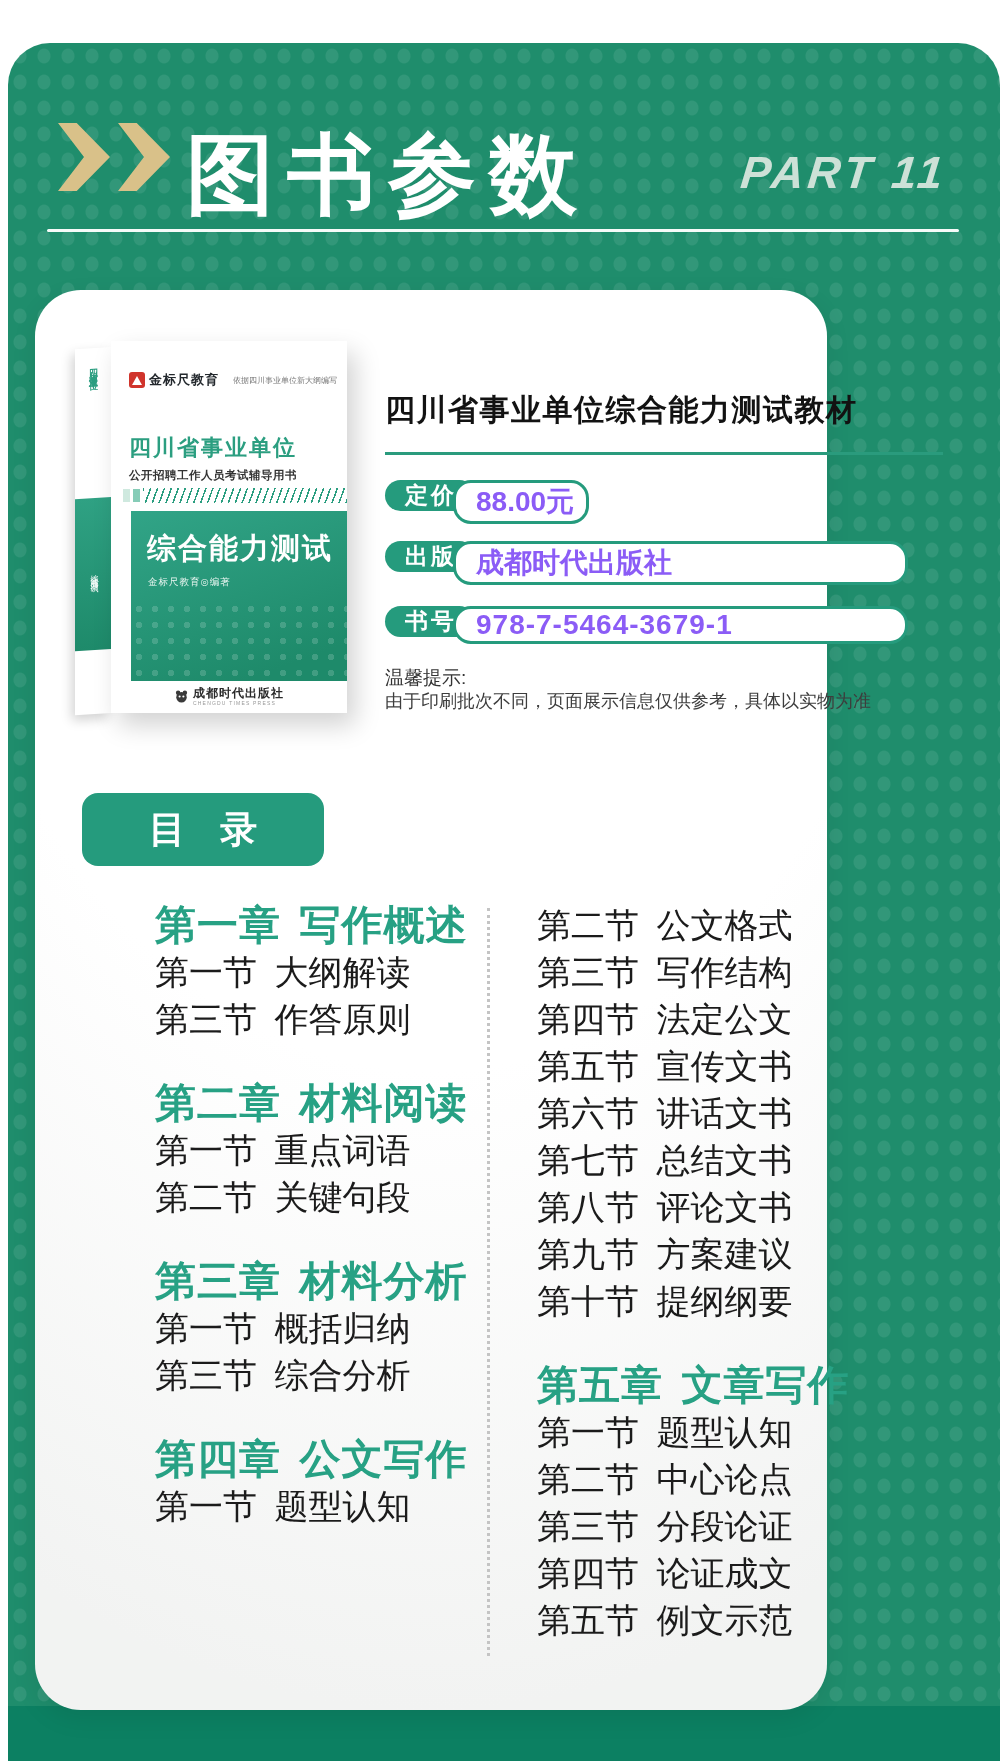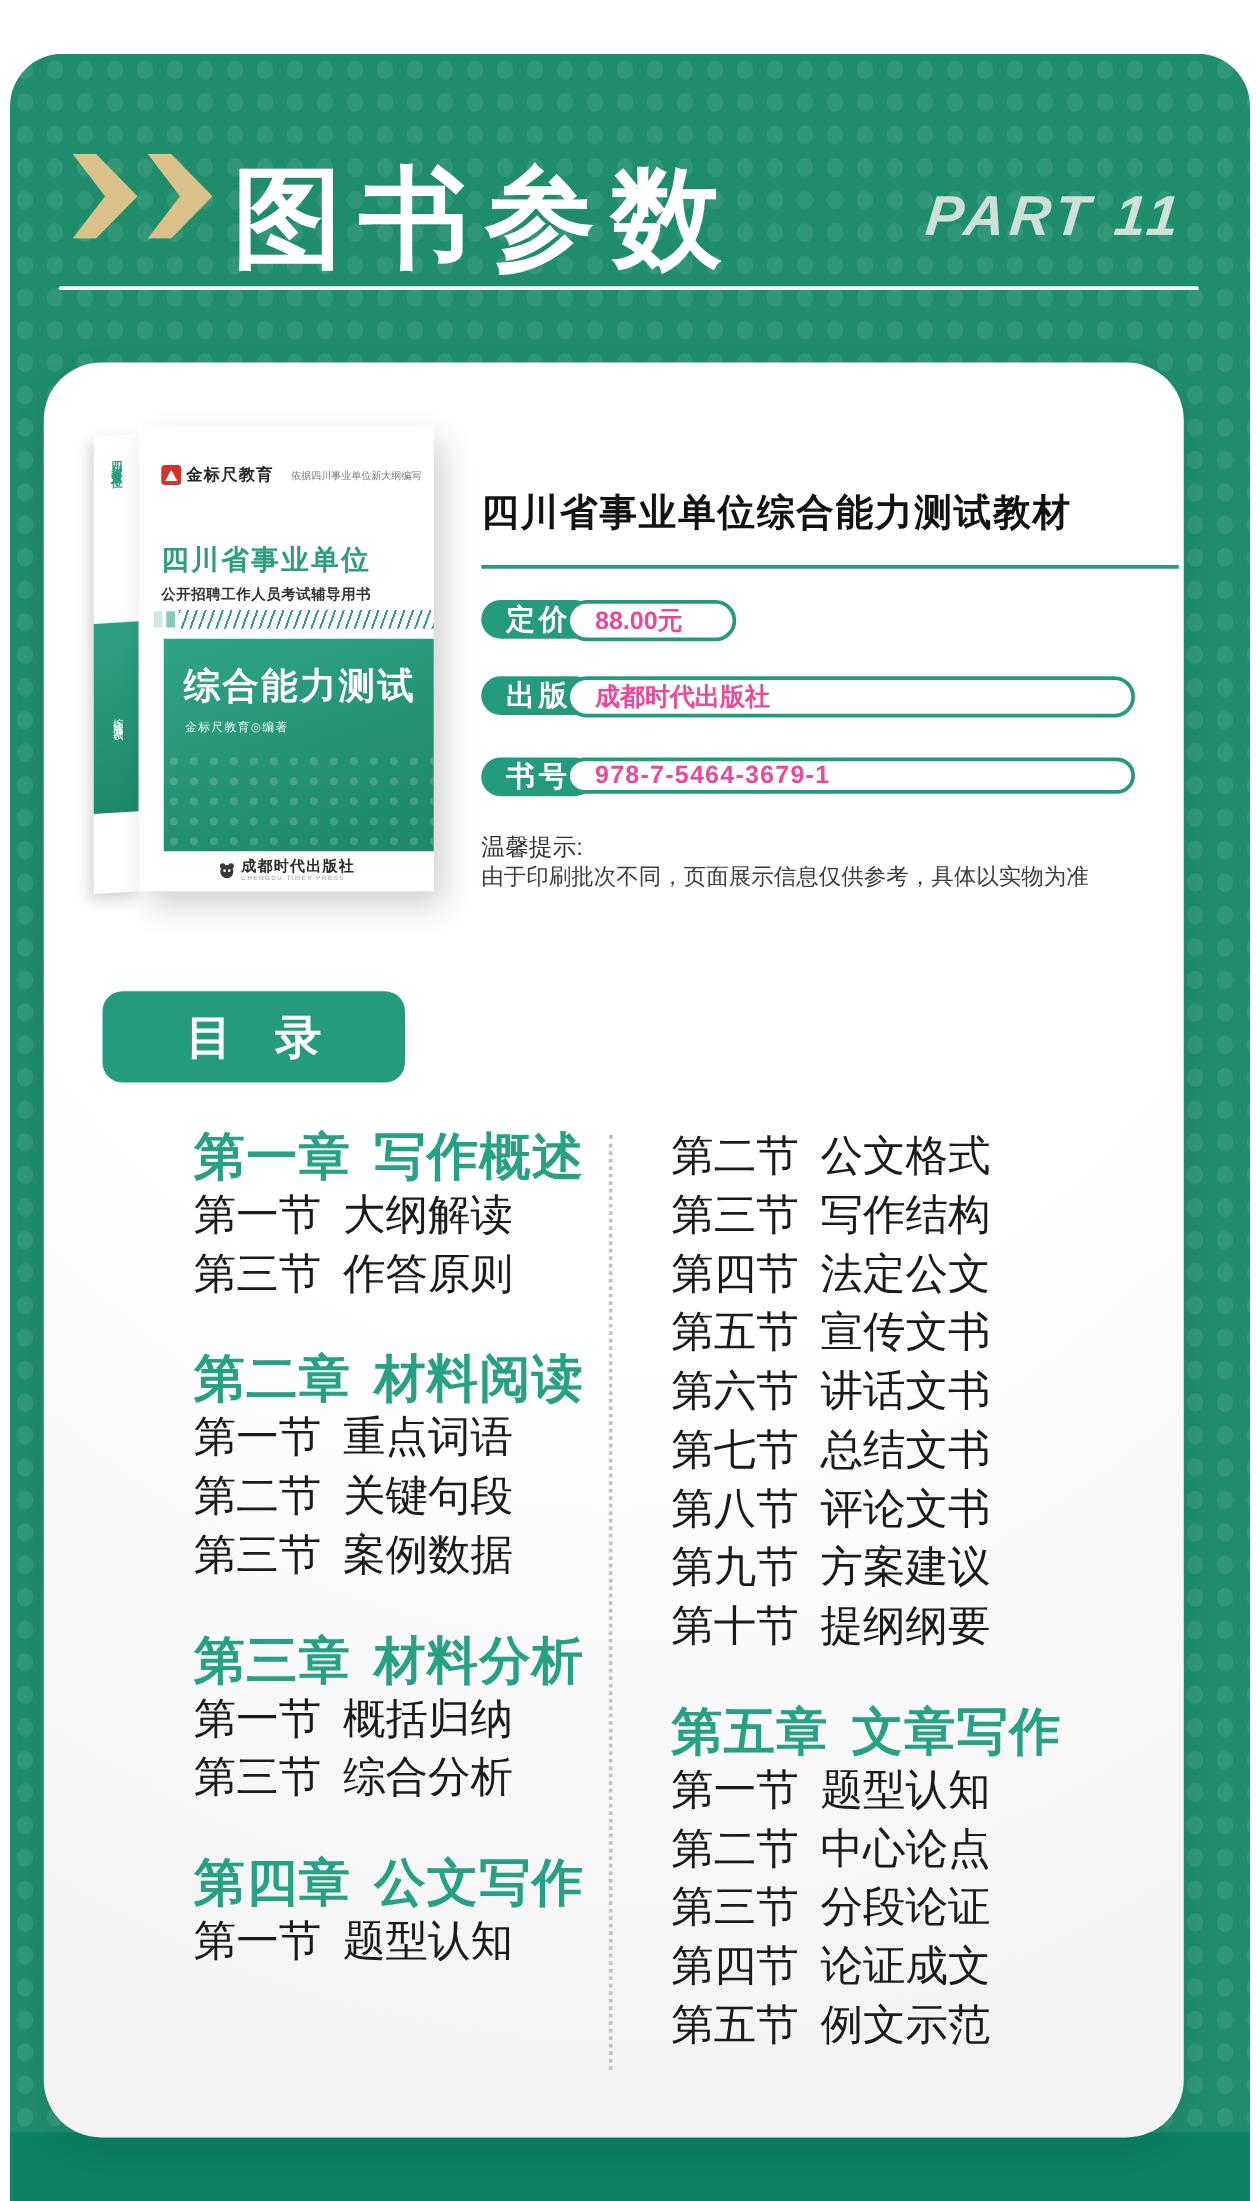--- a/index.html
+++ b/index.html
@@ -18,21 +18,21 @@
   .chev{display:block;width:52px;height:68px;background:#d9c189;
         clip-path:polygon(0 0,36% 0,100% 50%,36% 100%,0 100%,50% 50%);}
   .hd-title{position:absolute;left:178px;top:88px;margin:0;font-size:88px;font-weight:900;
             color:#ffffff;letter-spacing:13px;line-height:1;}
   .hd-part{position:absolute;left:733px;top:104px;font-size:45px;font-style:italic;font-weight:700;
            color:#cde1d7;letter-spacing:4px;transform:skewX(-6deg);}
   .hd-rule{position:absolute;left:39px;top:186px;width:912px;height:3px;background:#ffffff;
            border-radius:2px;opacity:.96;}
 
   
-  .panel{position:absolute;left:27px;top:247px;width:912px;height:1420px;border-radius:46px;
+  .panel{position:absolute;left:27px;top:247px;width:792px;height:1420px;border-radius:46px;
          background:radial-gradient(120% 100% at 50% 0%, #ffffff 55%, #f2f3f2 100%);
          box-shadow:0 8px 26px rgba(0,0,0,.08);}
 
   
   .book{position:absolute;left:40px;top:45px;width:272px;height:385px;}
   .spine{position:absolute;left:0;top:12px;width:36px;height:366px;background:#ffffff;
          transform:skewY(-3.5deg);transform-origin:right center;
          box-shadow:-3px 5px 12px rgba(0,0,0,.18);}
   .sp1{position:absolute;top:14px;left:50%;transform:translateX(-50%);
        writing-mode:vertical-rl;text-orientation:upright;font-size:9px;font-weight:700;
@@ -71,21 +71,21 @@
 
   
   .d-title{position:absolute;left:350px;top:100px;font-size:30px;font-weight:800;color:#121212;
            letter-spacing:1.5px;white-space:nowrap;}
   .d-rule{position:absolute;left:350px;top:162px;width:558px;height:3px;background:#2a9b7d;}
   .info-row{position:absolute;left:350px;height:49px;display:flex;align-items:flex-start;}
   .r1{top:190px;} .r2{top:251px;} .r3{top:316px;}
   .pill{width:88px;background:#259b7d;color:#ffffff;font-size:23px;font-weight:700;letter-spacing:3px;
         border-radius:17px;display:flex;align-items:center;justify-content:center;padding-left:2px;}
   .vbox{margin-left:-22px;background:#ffffff;border:3px solid #259b7d;border-radius:18px;
-        display:flex;align-items:center;padding:0 20px;font-size:20px;color:#ec4899;font-weight:600;
+        display:flex;align-items:center;padding:0 20px;font-size:28px;color:#8b5cf6;font-weight:600;
         white-space:nowrap;}
   .r1 .vbox{width:90px;} .r2 .vbox{width:409px;} .r3 .vbox{width:409px;letter-spacing:1px;}
   .tips-title{position:absolute;left:350px;top:375px;font-size:19px;color:#333;}
   .tips-line{position:absolute;left:350px;font-size:18px;color:#3d3d3d;white-space:nowrap;}
   .t1{top:399px;} .t2{top:421px;}
 
   
   .toc-badge{position:absolute;left:47px;top:503px;width:242px;height:73px;background:#259b7d;
         border-radius:16px;color:#ffffff;font-size:37px;font-weight:800;letter-spacing:12px;
         display:flex;align-items:center;justify-content:center;padding-left:12px;box-sizing:border-box;}
@@ -179,21 +179,20 @@
       <div class="tips-line t1">由于印刷批次不同，页面展示信息仅供参考，具体以实物为准</div>
 
       <div class="toc-badge">目 录</div>
       <div class="toc-col col1">
           <div class="toc-chapter">第一章 写作概述</div>
           <div class="toc-section">第一节 大纲解读</div>
           <div class="toc-section">第三节 作答原则</div>
           <div class="toc-chapter">第二章 材料阅读</div>
           <div class="toc-section">第一节 重点词语</div>
           <div class="toc-section">第二节 关键句段</div>
-          <div class="toc-section">第三节 案例数据</div>
           <div class="toc-chapter">第三章 材料分析</div>
           <div class="toc-section">第一节 概括归纳</div>
           <div class="toc-section">第三节 综合分析</div>
           <div class="toc-chapter">第四章 公文写作</div>
           <div class="toc-section">第一节 题型认知</div>
         </div>
       <div class="toc-divider"></div>
       <div class="toc-col col2">
           <div class="toc-section">第二节 公文格式</div>
           <div class="toc-section">第三节 写作结构</div>

